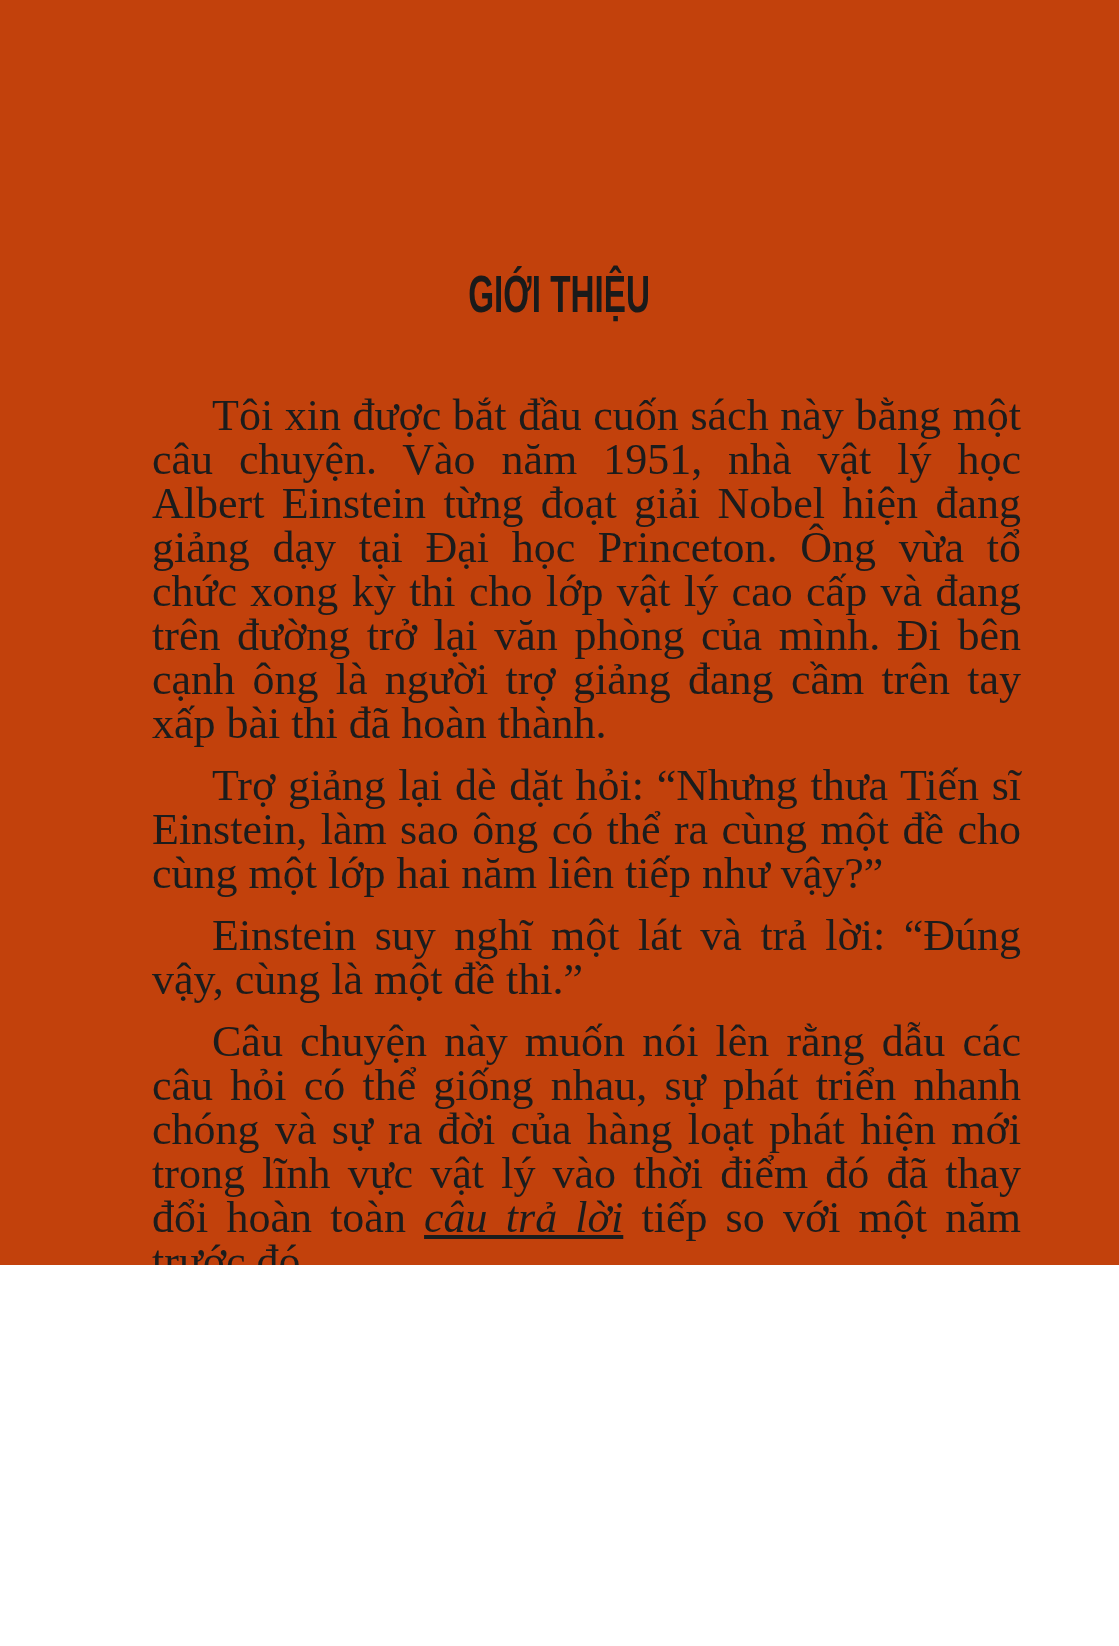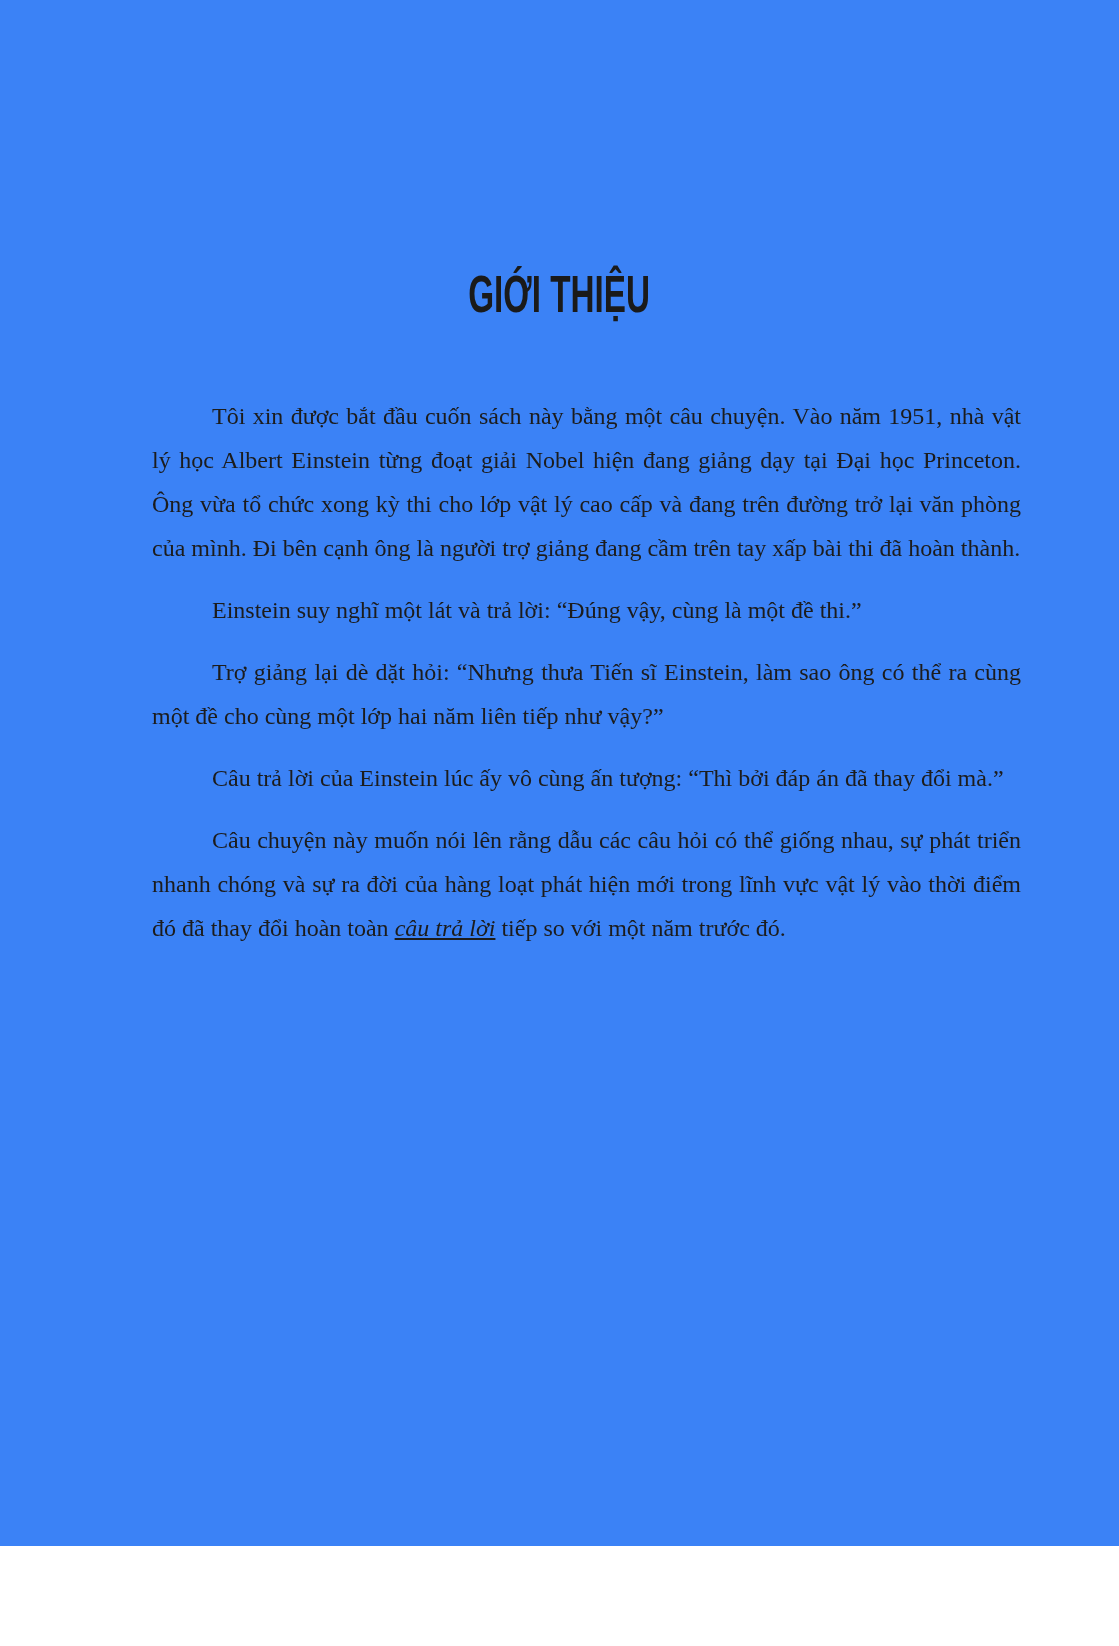--- a/index.html
+++ b/index.html
@@ -3,22 +3,22 @@
 <meta charset="utf-8">
 <style>
   html, body {
     margin: 0;
     padding: 0;
     background: #ffffff;
   }
   .page {
     position: relative;
     width: 1119px;
-    height: 1546px;
-    background: #3b82f6;
+    height: 1265px;
+    background: #c2410c;
     color: #161616;
     overflow: hidden;
     font-family: "Liberation Serif", "DejaVu Serif", serif;
   }
   .chapter-title {
     margin: 0;
     padding-top: 268px;
     text-align: center;
     font-family: "Liberation Sans", "DejaVu Sans", sans-serif;
     font-weight: 700;
@@ -28,21 +28,21 @@
     white-space: nowrap;
   }
   .condensed {
     display: inline-block;
     transform: scaleX(0.64);
     transform-origin: center;
     letter-spacing: 0px;
   }
   .body-text {
     margin: 74px 98px 0 152px; 
-    font-size: 24px;
+    font-size: 44px;
     line-height: 44px;
     text-align: justify;
     color: #1c1c1c;
   }
   .para {
     margin: 0 0 18px 0;
     text-indent: 60px;
   }
   .para:last-child {
     margin-bottom: 0;
@@ -57,23 +57,22 @@
 
 <div class="page">
 
   <h1 class="chapter-title"><span class="condensed">GIỚI THIỆU</span></h1>
 
   <div class="body-text">
 
     <p class="para"><span>Tôi xin được bắt đầu cuốn sách này bằng một câu chuyện. Vào năm 1951, nhà vật lý học Albert Einstein từng đoạt giải Nobel hiện đang giảng dạy tại Đại học Princeton. Ông vừa tổ chức xong kỳ thi cho lớp vật lý cao cấp và đang trên đường trở lại văn phòng của mình. Đi bên cạnh ông là người trợ giảng đang cầm trên tay xấp bài thi đã hoàn thành.</span></p>
 
 
+    <p class="para"><span>Trợ giảng lại dè dặt hỏi: “Nhưng thưa Tiến sĩ Einstein, làm sao ông có thể ra cùng một đề cho cùng một lớp hai năm liên tiếp như vậy?”</span></p>
+
     <p class="para"><span>Einstein suy nghĩ một lát và trả lời: “Đúng vậy, cùng là một đề thi.”</span></p>
 
-    <p class="para"><span>Trợ giảng lại dè dặt hỏi: “Nhưng thưa Tiến sĩ Einstein, làm sao ông có thể ra cùng một đề cho cùng một lớp hai năm liên tiếp như vậy?”</span></p>
-
-    <p class="para"><span>Câu trả lời của Einstein lúc ấy vô cùng ấn tượng: “Thì bởi đáp án đã thay đổi mà.”</span></p>
 
     <p class="para"><span>Câu chuyện này muốn nói lên rằng dẫu các câu hỏi có thể giống nhau, sự phát triển nhanh chóng và sự ra đời của hàng loạt phát hiện mới trong lĩnh vực vật lý vào thời điểm đó đã thay đổi hoàn toàn </span><em class="italic">câu trả lời</em><span> tiếp so với một năm trước đó.</span></p>
 
   </div>
 
 </div>
 
 </body></html>

